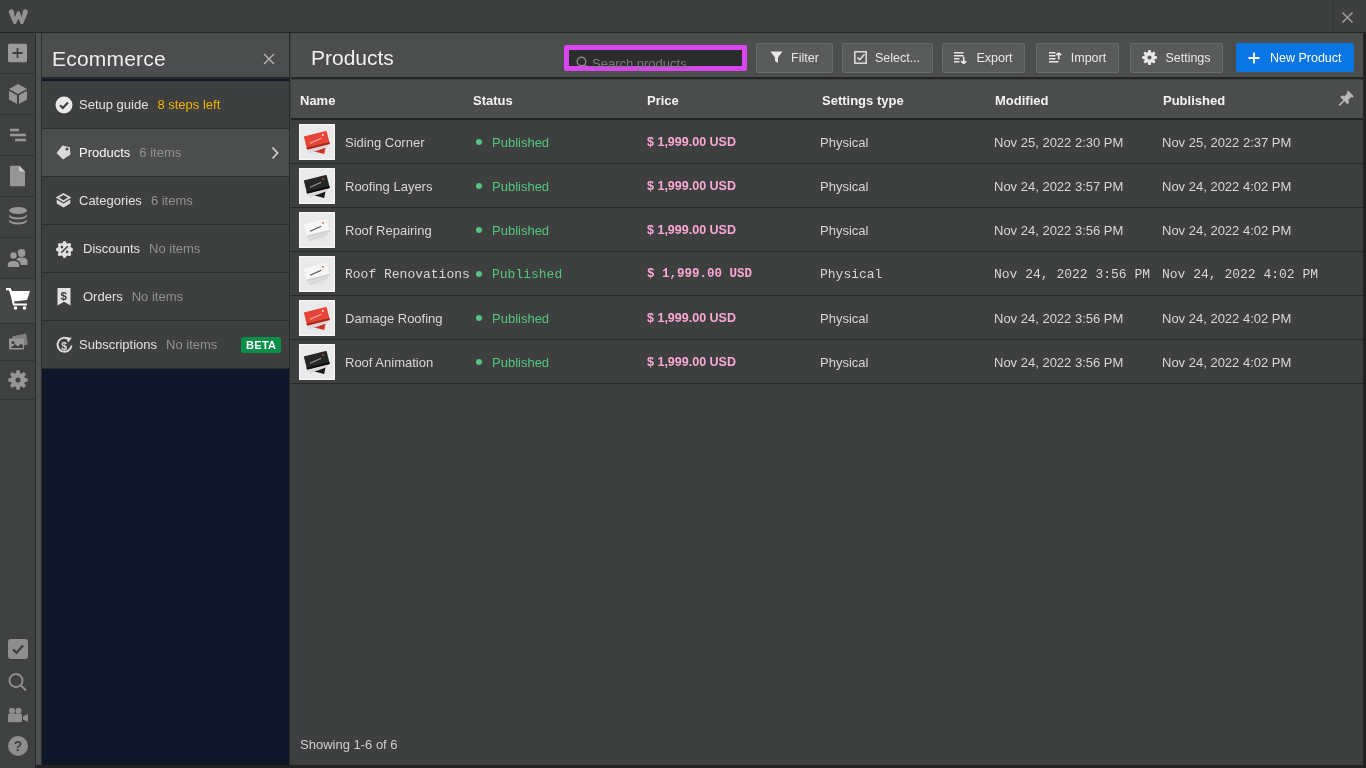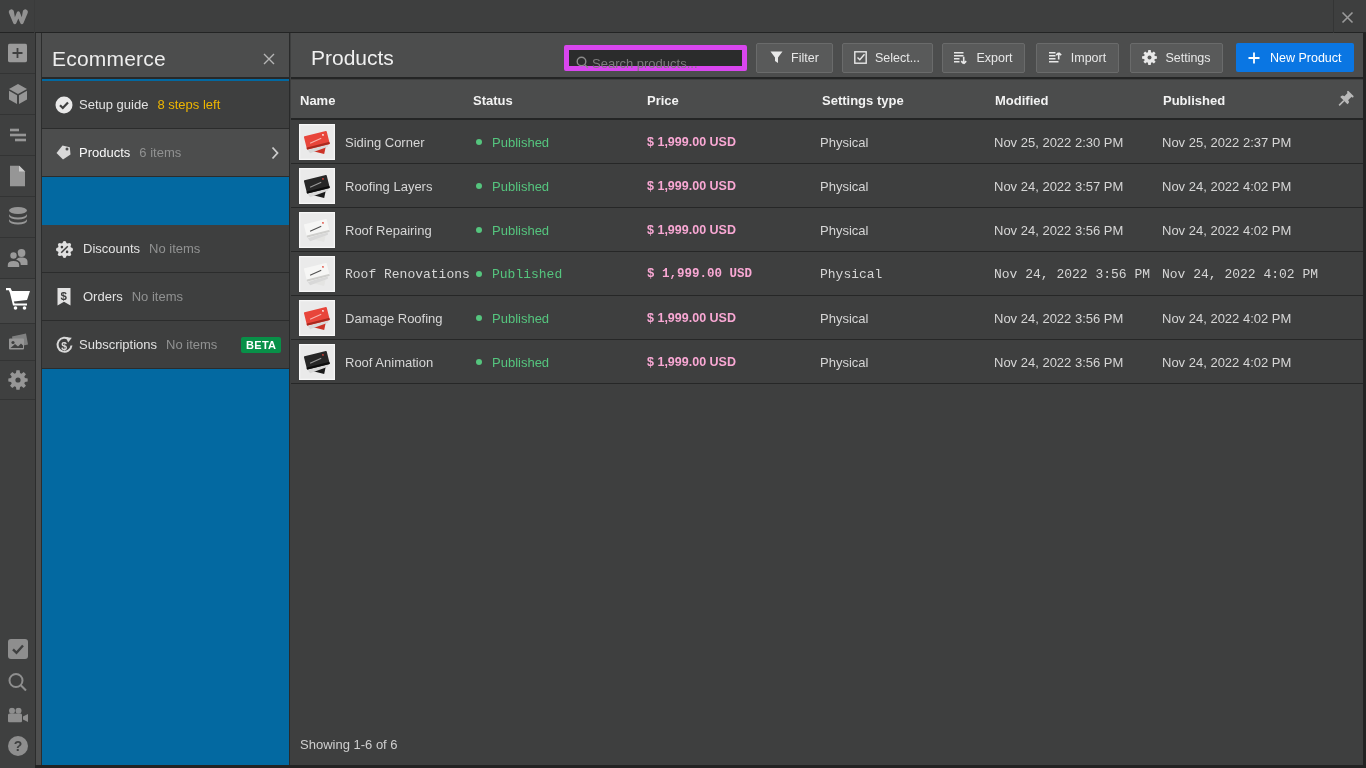--- a/index.html
+++ b/index.html
@@ -22,21 +22,21 @@
 
 #rail { left:0; top:33px; width:35px; height:735px; background:#3f4040; }
 .railsep { position:absolute; left:0; width:35px; height:1px; background:#333434; }
 .railicon { position:absolute; left:0; width:35px; display:flex; justify-content:center; }
 #cartcell { position:absolute; left:0; top:278px; width:35px; height:45px; background:#454646; }
 
 
 #strip { left:35px; top:33px; width:7px; height:735px; background:#4e4f4f; border-left:1.5px solid #2c2d2d; border-right:1.5px solid #2c2d2d; }
 
 
-#panel { left:42px; top:33px; width:248px; height:735px; background:#0369a1; border-right:1.5px solid #292a2a; }
+#panel { left:42px; top:33px; width:248px; height:735px; background:#0f172a; border-right:1.5px solid #292a2a; }
 #paneltitle { left:0; top:0; width:246.5px; height:46px; background:#4c4d4d; border-bottom:2px solid #272828; }
 #paneltitle h1 { position:absolute; left:10px; top:13.5px; font-size:21px; font-weight:400; color:#ededed; letter-spacing:0.2px; }
 #panelclose { left:220px; top:19px; }
 .mrow { position:absolute; left:0; width:246.5px; height:48px; border-bottom:1.5px solid #2b2c2c; background:#3e3f3f; }
 .mrow .micon { position:absolute; left:13px; top:15px; }
 .mrow .mtext { position:absolute; left:37px; top:16px; font-size:13px; white-space:pre; }
 .mrow .mlabel { font-weight:400; color:#e2e2e2; }
 .mrow .mval { font-size:13px; color:#919292; margin-left:9px; }
 #row-products { background:#4c4d4d; }
 #row-products .mlabel { color:#fafafa; }
@@ -106,20 +106,27 @@
   </div>
   <div class="mrow" id="row-products" style="top:96px;">
     <span class="micon"><svg width="17" height="17" viewBox="0 0 17 17">
           <path d="M7.5 1.5 L14.8 3.2 L15.5 10.5 L8 15.5 L1.5 9 Z" fill="#d9d9d9"></path>
           <circle cx="12" cy="5" r="1.5" fill="#4c4d4d"></circle>
         </svg></span>
     <span class="mtext"><span class="mlabel">Products</span><span class="mval">6 items</span></span>
     <span style="position:absolute; left:229px; top:17px;"><svg width="8" height="14" viewBox="0 0 8 14">
           <path d="M1.5 1.5 L6.5 7 L1.5 12.5" stroke="#cccccc" stroke-width="1.8" fill="none"></path>
         </svg></span>
+  </div>
+  <div class="mrow" id="row-categories" style="top:144px;">
+    <span class="micon"><svg width="17" height="17" viewBox="0 0 17 17">
+          <path d="M8.5 2 L14.6 5.6 L8.5 9.2 L2.4 5.6 Z" fill="none" stroke="#d9d9d9" stroke-width="1.7"></path>
+          <path d="M1.7 7.6 L8.5 11.6 L15.3 7.6 L15.3 11.4 L8.5 15.4 L1.7 11.4 Z" fill="#d9d9d9"></path>
+        </svg></span>
+    <span class="mtext"><span class="mlabel">Categories</span><span class="mval">6 items</span></span>
   </div>
   <div class="mrow" id="row-discounts" style="top:192px;">
     <span class="micon"><svg width="19" height="19" viewBox="0 0 19 19">
           <g fill="#e0e0e0">
             <circle cx="9.5" cy="9.5" r="6.8"></circle>
             <circle cx="9.5" cy="2.9" r="1.9"></circle>
             <circle cx="9.5" cy="16.1" r="1.9"></circle>
             <circle cx="2.9" cy="9.5" r="1.9"></circle>
             <circle cx="16.1" cy="9.5" r="1.9"></circle>
             <circle cx="4.8" cy="4.8" r="1.9"></circle>

